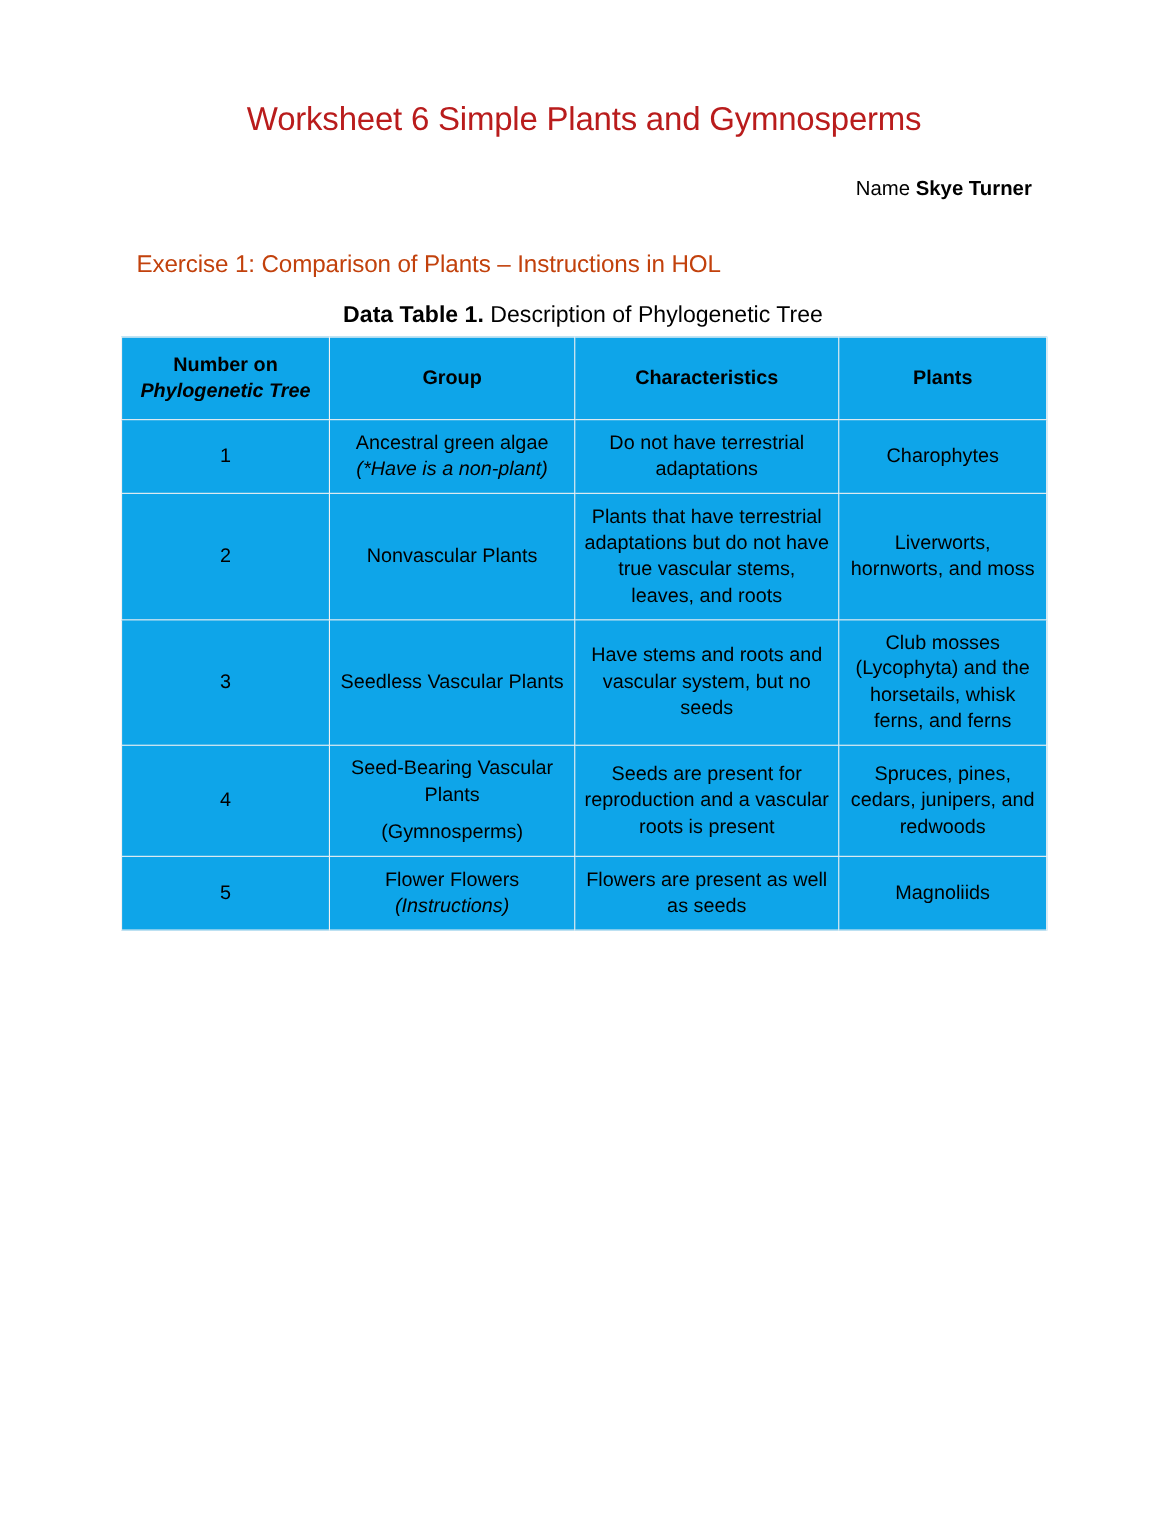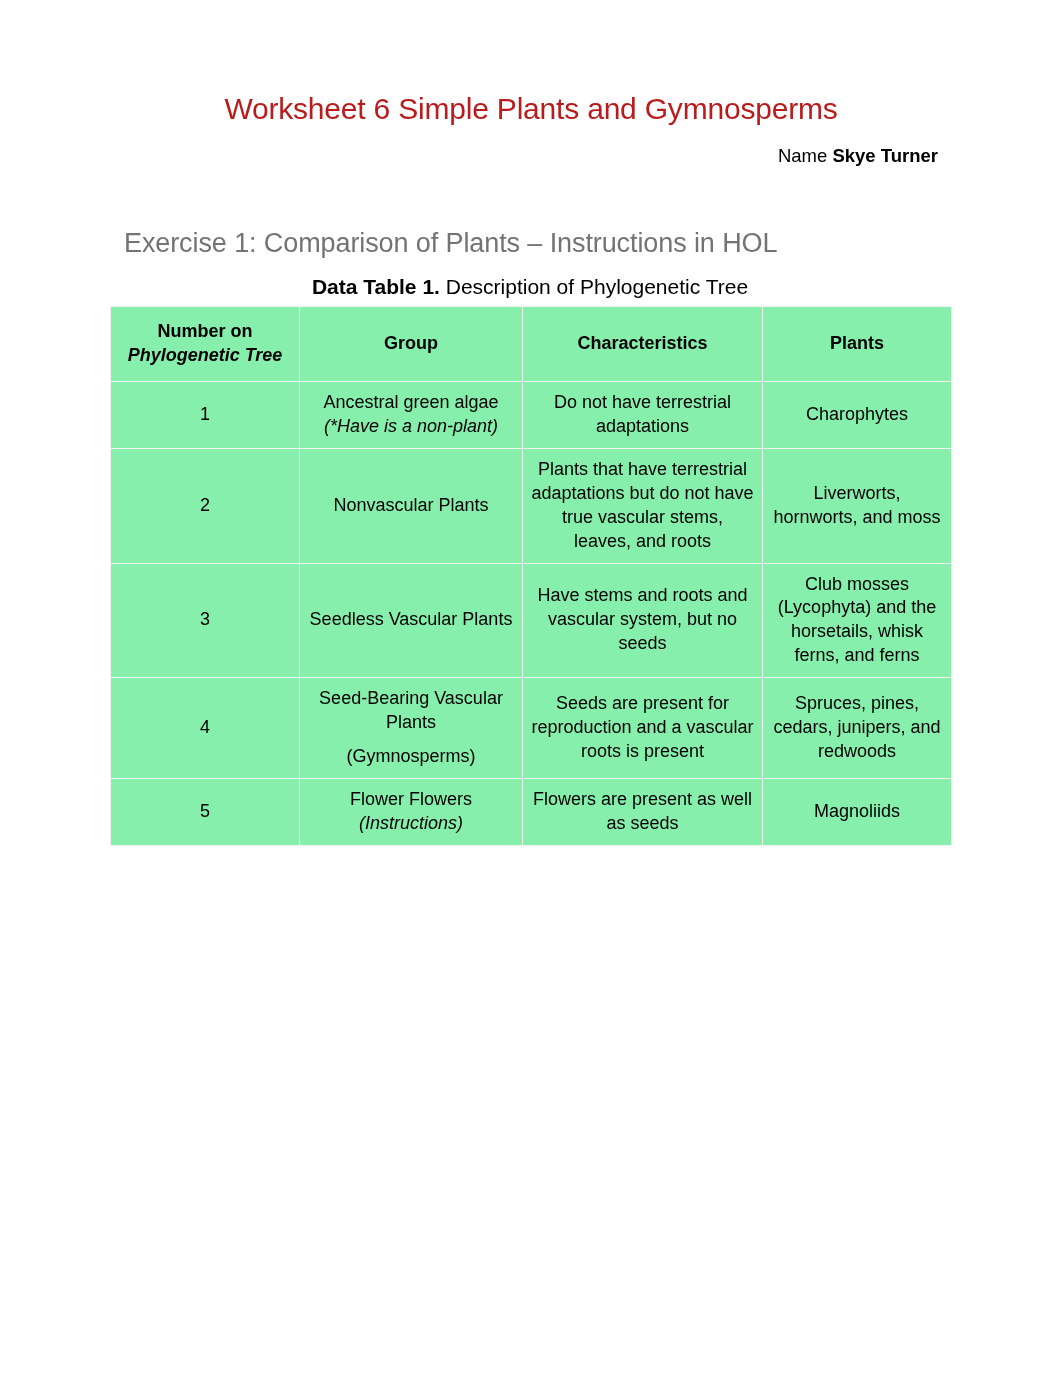--- a/index.html
+++ b/index.html
@@ -36,37 +36,37 @@
     font-weight: 400;
     letter-spacing: -0.2px;
     color: #b91c1c;
     line-height: 1.15;
   }
 
   
   .name-line {
     position: absolute;
     right: 124px;
-    top: 145px;
+    top: 160px;
     font-size: 18.5px;
     line-height: 1.2;
     white-space: nowrap;
   }
   .name-label { font-weight: 400; }
   .name-value { font-weight: 700; }
 
   
   .exercise-heading {
     position: absolute;
     left: 124px;
     top: 227px;
-    font-size: 27px;
+    font-size: 22px;
     font-weight: 400;
     letter-spacing: -0.1px;
-    color: #737373;
+    color: #c2410c;
     line-height: 1.2;
     white-space: nowrap;
   }
 
   
   .table-caption {
     position: absolute;
     left: 110px;
     top: 274px;
     width: 840px;
@@ -81,21 +81,21 @@
   .data-table-wrap {
     position: absolute;
     left: 110px;
     top: 306px;
     width: 841px;
   }
   table.data-table {
     border-collapse: collapse;
     width: 841px;
     table-layout: fixed;
-    background: #86efac;
+    background: #0ea5e9;
   }
   table.data-table td,
   table.data-table th {
     border: 1px solid #f2f2f2;
     box-shadow: 0 0 0 0 transparent;
     text-align: center;
     vertical-align: middle;
     font-size: 18px;
     line-height: 1.33;
     font-weight: 400;

